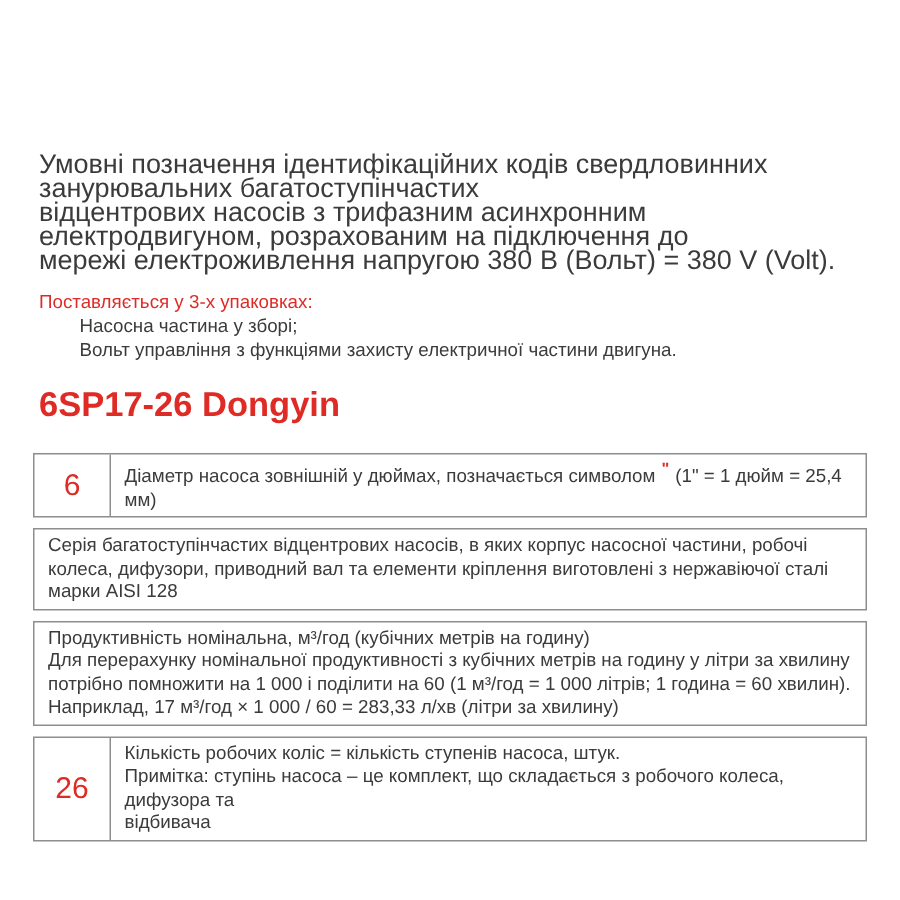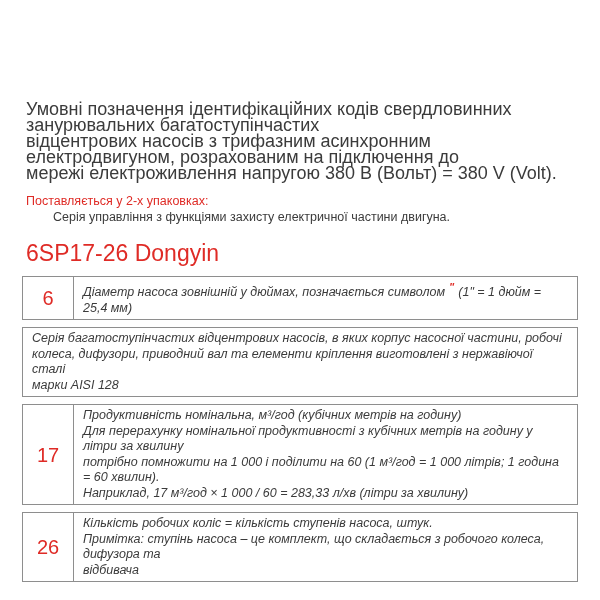--- a/index.html
+++ b/index.html
@@ -33,24 +33,24 @@
   }
   .pack-list {
     list-style: none;
     margin-left: 27px;
     font-size: 12.5px;
     line-height: 16px;
   }
   .doc-title {
     color: var(--red);
     font-size: 23px;
-    font-weight: 400;
+    font-weight: 700;
     line-height: 28px;
     margin-top: 14px;
-    margin-bottom: 9px;
+    margin-bottom: 19px;
   }
   .spec-table { margin-left: -4px; width: 556px; }
   .spec-row {
     display: flex;
     align-items: stretch;
     border: 1px solid var(--border);
     margin-bottom: 7px;
     background: #fff;
   }
   .code-cell {
@@ -62,63 +62,62 @@
     color: var(--red);
     font-size: 20px;
     line-height: 1;
   }
   .desc-cell {
     flex: 1;
     padding: 3px 9px;
     font-size: 12.5px;
     line-height: 15.5px;
     white-space: pre-line;
-    font-style: italic;
   }
   .sup-quote {
     color: var(--red);
     font-weight: bold;
     font-size: 11px;
     vertical-align: super;
     margin: 0 4px;
     white-space: normal;
   }
 </style>
 </head>
 <body>
 
 <div class="doc">
 
   <p class="intro">Умовні позначення ідентифікаційних кодів свердловинних занурювальних багатоступінчастих
 відцентрових насосів з трифазним асинхронним електродвигуном, розрахованим на підключення до
 мережі електроживлення напругою 380 В (Вольт) = 380 V (Volt).</p>
 
-  <p class="pack-heading">Поставляється у 2-х упаковках:</p>
+  <p class="pack-heading">Поставляється у 3-х упаковках:</p>
 
   <ul class="pack-list">
-    <li>Серія управління з функціями захисту електричної частини двигуна.</li>
+    <li>Насосна частина у зборі;</li>
+    <li>Вольт управління з функціями захисту електричної частини двигуна.</li>
   </ul>
 
   <h1 class="doc-title">6SP17-26 Dongyin</h1>
 
   <div class="spec-table">
 
     <div class="spec-row">
       <div class="code-cell">6</div>
       <div class="desc-cell"><span>Діаметр насоса зовнішній у дюймах, позначається символом</span><span class="sup-quote">"</span><span>(1" = 1 дюйм = 25,4 мм)</span></div>
     </div>
 
     <div class="spec-row">
       <div class="desc-cell">Серія багатоступінчастих відцентрових насосів, в яких корпус насосної частини, робочі
 колеса, дифузори, приводний вал та елементи кріплення виготовлені з нержавіючої сталі
 марки AISI 128</div>
     </div>
 
     <div class="spec-row">
-      <div class="code-cell">17</div>
       <div class="desc-cell">Продуктивність номінальна, м³/год (кубічних метрів на годину)
 Для перерахунку номінальної продуктивності з кубічних метрів на годину у літри за хвилину
 потрібно помножити на 1 000 і поділити на 60 (1 м³/год = 1 000 літрів; 1 година = 60 хвилин).
 Наприклад, 17 м³/год × 1 000 / 60 = 283,33 л/хв (літри за хвилину)</div>
     </div>
 
     <div class="spec-row">
       <div class="code-cell">26</div>
       <div class="desc-cell">Кількість робочих коліс = кількість ступенів насоса, штук.
 Примітка: ступінь насоса – це комплект, що складається з робочого колеса, дифузора та

